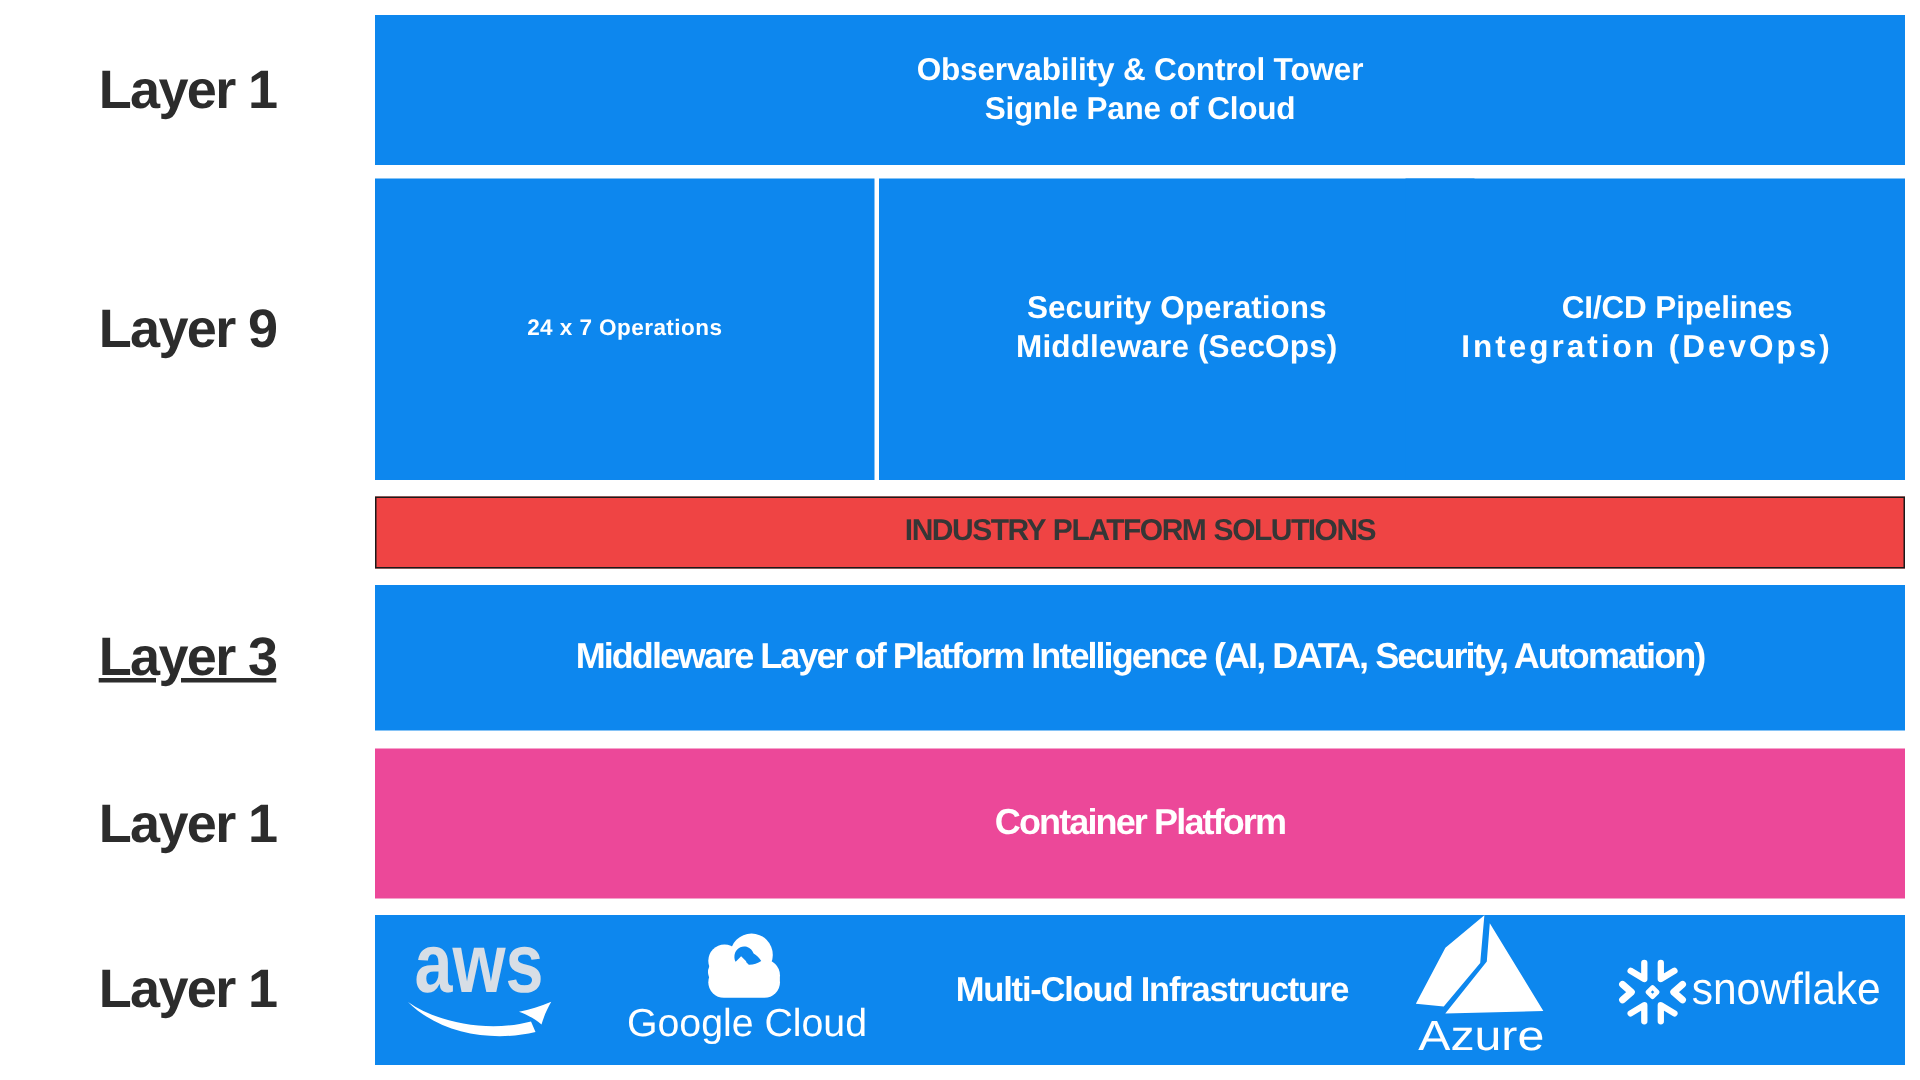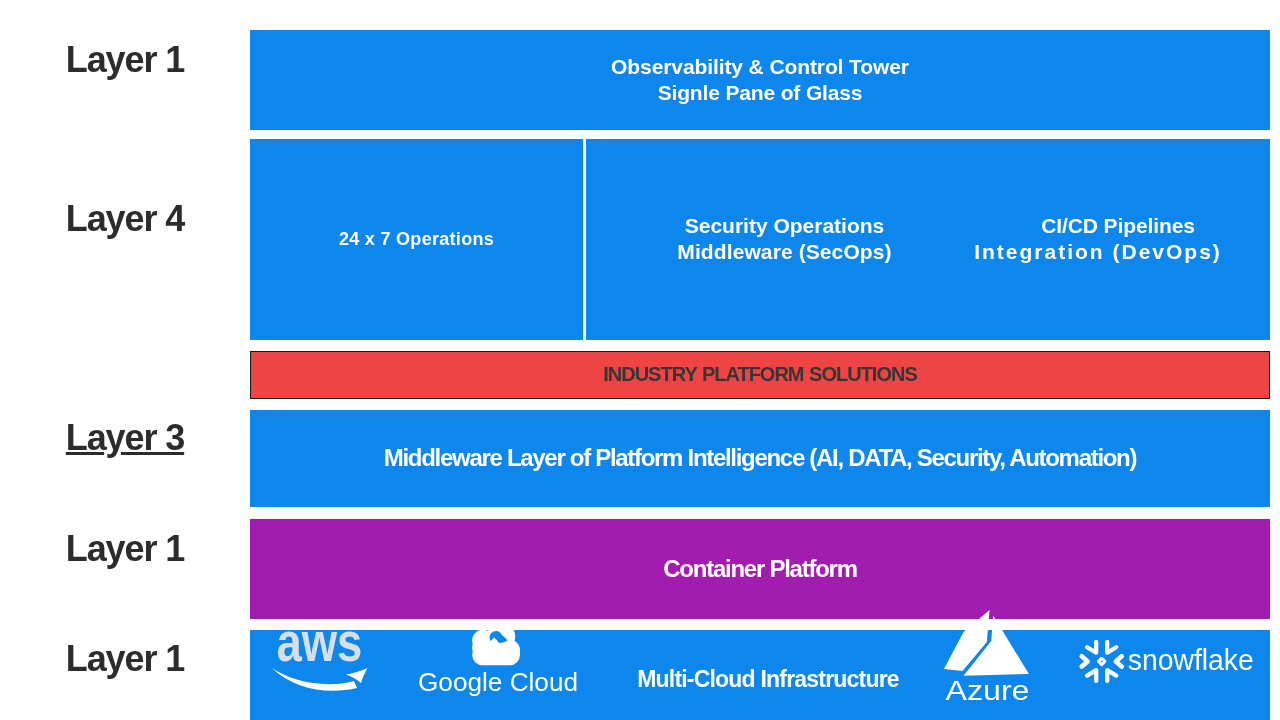--- a/index.html
+++ b/index.html
@@ -3,42 +3,42 @@
 <meta charset="utf-8">
 <style>
   * { margin:0; padding:0; box-sizing:border-box; }
   html,body { width:1280px; height:720px; background:#ffffff; overflow:hidden;
     font-family:"Liberation Sans", sans-serif; }
   .wrap { position:absolute; top:0; left:0; width:1280px; height:720px; }
   .lbl { position:absolute; left:0; width:250px; text-align:center;
     font-weight:bold; font-size:36px; letter-spacing:-1.1px; color:#2c2c2c;
     height:44px; line-height:44px; }
   .box { position:absolute; background:#0d87ee; color:#ffffff; font-weight:bold;
-    display:flex; align-items:center; justify-content:center; text-align:center;margin-top:20px; }
+    display:flex; align-items:center; justify-content:center; text-align:center; }
   .box .in { width:100%; }
 </style>
 </head>
 <body>
 <div class="wrap">
 
   <div class="lbl" style="top:38px;">Layer 1</div>
-  <div class="lbl" style="top:197px;">Layer 4</div>
+  <div class="lbl" style="top:197px;">Layer 9</div>
   <div class="lbl" style="top:416px;text-decoration:underline;">Layer 3</div>
   <div class="lbl" style="top:527px;">Layer 1</div>
   <div class="lbl" style="top:637px;">Layer 1</div>
 
   <div class="box" style="left:250px; top:10px; width:1020px; height:100px;">
     <div class="in" style="font-size:21px; line-height:26.2px;">
       <div style="letter-spacing:-0.1px;">Observability &amp; Control Tower</div>
-      <div style="letter-spacing:-0.15px;">Signle Pane of Glass</div>
+      <div style="letter-spacing:-0.15px;">Signle Pane of Cloud</div>
     </div>
   </div>
 
   <div class="box" style="left:250px; top:119px; width:333px; height:200.5px;">
-    <div class="in" style="font-size:18px; line-height:26.2px;">
+    <div class="in" style="font-size:15px; line-height:26.2px;">
       <div style="letter-spacing:0.3px;">24 x 7 Operations</div>
     </div>
   </div>
   <div class="box" style="left:586px; top:119px; width:397px; height:200.5px;">
     <div class="in" style="font-size:21px; line-height:26.2px;">
       <div style="letter-spacing:0px;">Security Operations</div>
       <div style="letter-spacing:0.1px;">Middleware (SecOps)</div>
     </div>
   </div>
   <div class="box" style="left:937px; top:119px; width:333px; height:200.5px;">
@@ -50,21 +50,21 @@
 
   <div class="box" style="left:250px; top:330.5px; width:1020px; height:48.5px;
        background:#ef4444; border:1.6px solid #1a1a1a; color:#363636;">
     <div class="in" style="font-size:20px; letter-spacing:-1.0px; word-spacing:1px;">INDUSTRY PLATFORM SOLUTIONS</div>
   </div>
 
   <div class="box" style="left:250px; top:389.5px; width:1020px; height:97.5px;align-items:center;">
     <div class="in" style="font-size:24px; letter-spacing:-1.3px;">Middleware Layer of Platform Intelligence (AI, DATA, Security, Automation)</div>
   </div>
 
-  <div class="box" style="left:250px; top:499px; width:1020px; height:100.3px; background:#a21caf;">
+  <div class="box" style="left:250px; top:499px; width:1020px; height:100.3px; background:#ec4899;">
     <div class="in" style="font-size:24px; letter-spacing:-1.25px;">Container Platform</div>
   </div>
 
   <div class="box" style="left:250px; top:609.5px; width:1020px; height:100px;">
     <div class="in" style="font-size:23px; letter-spacing:-0.8px;padding-left:16px;">Multi-Cloud Infrastructure</div>
   </div>
 
   <svg style="position:absolute; left:250px; top:609.5px;" width="1020" height="100" viewBox="250 609.5 1020 100">
 
     <text x="276.4" y="660.8" textLength="86" lengthAdjust="spacingAndGlyphs" font-family="Liberation Sans" font-size="56" font-weight="bold" fill="#d7dee6">aws</text>

